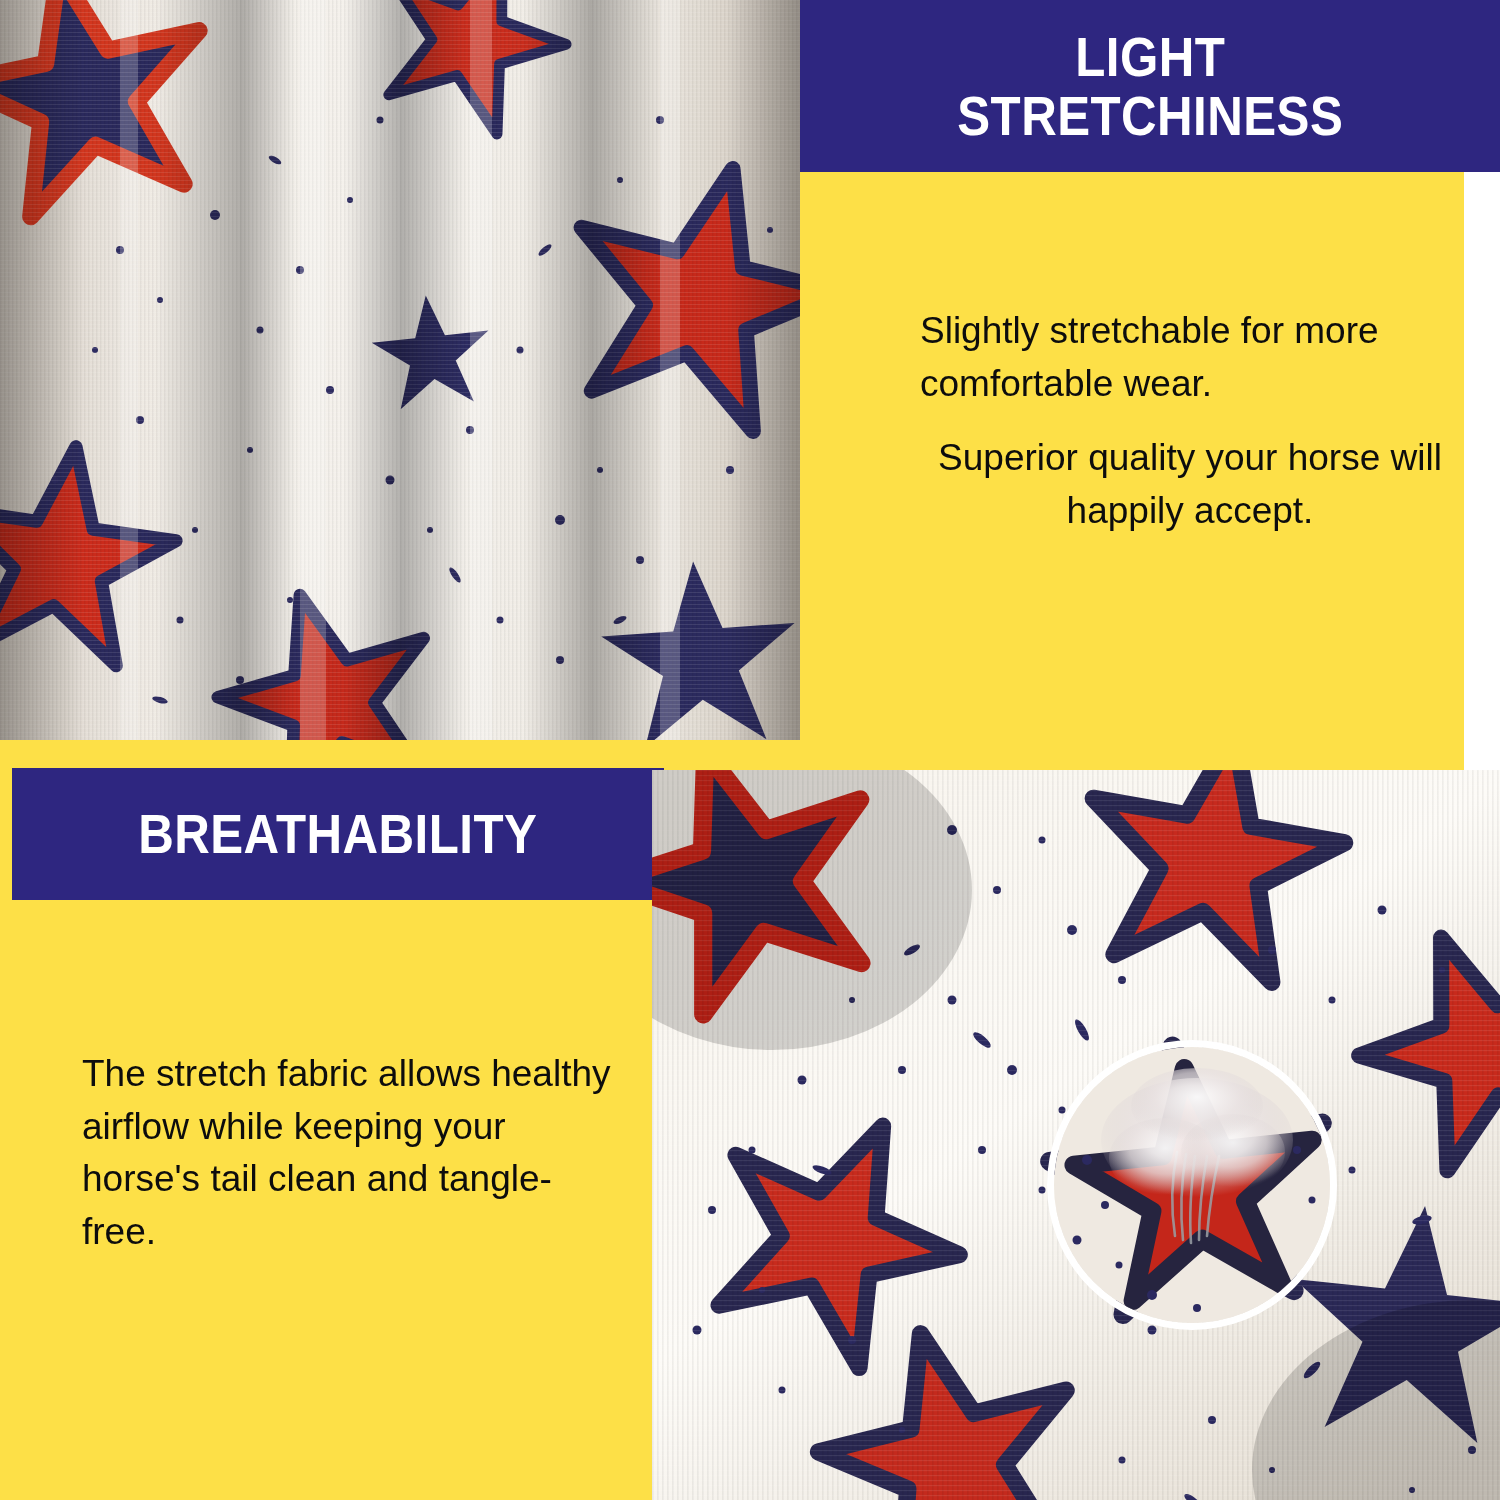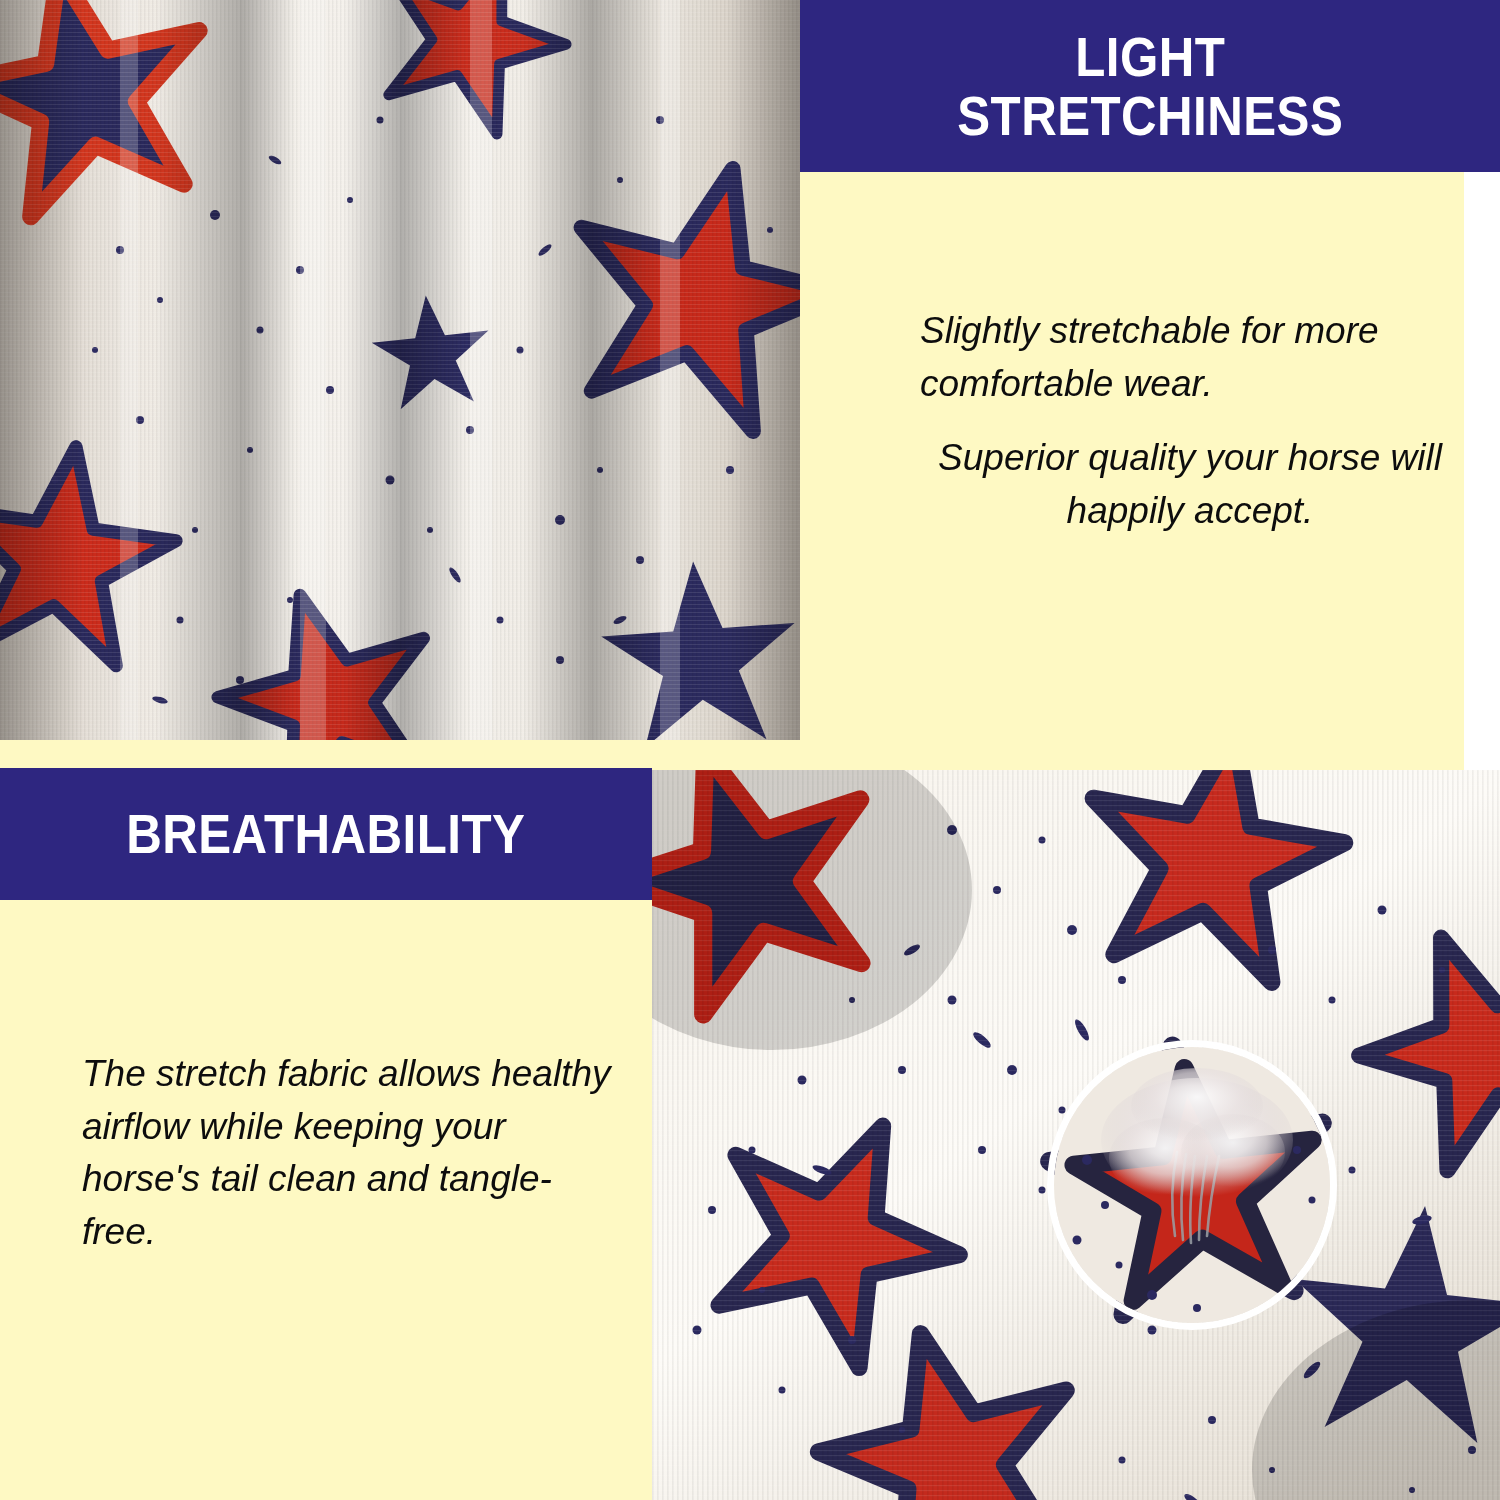--- a/index.html
+++ b/index.html
@@ -2,36 +2,36 @@
 <html><head>
 <meta charset="utf-8">
 <style>
   html,body{margin:0;padding:0;}
   body{
     width:1500px;height:1500px;
     background:#ffffff;
     font-family:"Liberation Sans",sans-serif;
     overflow:hidden;position:relative;
   }
-  .stage{position:absolute;inset:0;width:1464px;height:1500px;background:#fef9c3;}
+  .stage{position:absolute;inset:0;width:1464px;height:1500px;background:#fde047;}
 
   
   .photo{position:absolute;overflow:hidden;background:#efeae3;}
   #photo-top{left:0;top:0;width:800px;height:740px;}
   #photo-bottom{left:652px;top:770px;width:848px;height:730px;}
 
   .fabric-svg{display:block;width:100%;height:100%;}
 
   
   .banner{position:absolute;display:flex;align-items:center;justify-content:center;}
   #banner-top{
     left:800px;top:0;width:700px;height:172px;
   }
   #banner-bottom{
-    left:0;top:768px;width:652px;height:132px;
+    left:12px;top:768px;width:652px;height:132px;
   }
   .banner-text{
     color:#ffffff;
     font-family:"Liberation Sans",sans-serif;
     font-weight:bold;
     text-align:center;
     line-height:1.06;
     letter-spacing:0.5px;
     transform:scaleX(0.88);
     transform-origin:center;
@@ -39,21 +39,20 @@
   }
   #banner-top .banner-text{font-size:56px;}
   #banner-bottom .banner-text{font-size:56px;}
 
   
   .copy{
     position:absolute;
     color:#0d0d0d;
     font-family:"Liberation Sans",sans-serif;
     font-weight:normal;
-    font-style:italic;
   }
   #copy-top{
     left:920px;top:305px;width:540px;
     font-size:37px;line-height:1.42;
   }
   #copy-top p{margin:0 0 22px 0;}
   #copy-top p:last-child{margin-bottom:0;text-align:center;}
 
   #copy-bottom{
     left:82px;top:1048px;width:540px;

